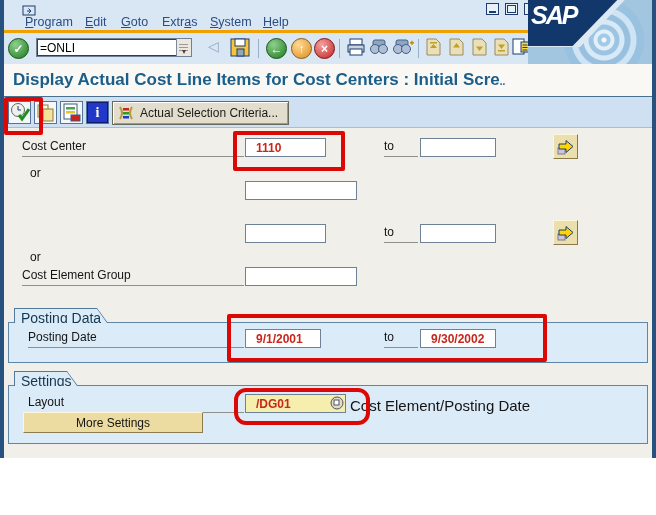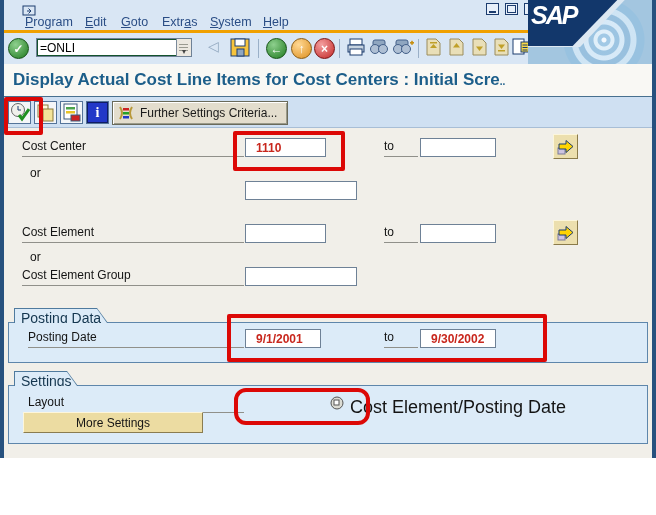--- a/index.html
+++ b/index.html
@@ -247,39 +247,38 @@
     <span style="width:19px;height:19px;background:#2238c8;border:1px solid #101c64;color:#fff;font-family:'Liberation Serif',serif;font-weight:bold;font-size:14px;display:flex;align-items:center;justify-content:center">i</span>
   </span>
   <span class="fsc">
     <svg width="18" height="16">
         <path d="M3 2 q4 6 0 12" stroke="#b89838" fill="none" stroke-width="2"></path>
         <path d="M15 2 q-4 6 0 12" stroke="#b89838" fill="none" stroke-width="2"></path>
         <rect x="6" y="3" width="6" height="2.5" fill="#cc2222"></rect>
         <rect x="6" y="7" width="6" height="2.5" fill="#28a028"></rect>
         <rect x="6" y="11" width="6" height="2.5" fill="#2238c8"></rect>
       </svg>
-    <span>Further Settings Criteria...</span>
+    <span>Actual Selection Criteria...</span>
   </span>
 
   <div class="abs content"></div>
 
   <span class="flabel" style="left:22px;top:139px;width:222px">Cost Center</span>
   <input class="fld redval" style="left: 245px; top: 138px; width: 81px;" value="1110">
   <span class="flabel" style="left:384px;top:139px;width:34px">to</span>
   <input class="fld" style="left: 420px; top: 138px; width: 76px;" value="">
   <span class="msbtn" style="left:553px;top:134px">
     <svg width="19" height="19">
         <rect x="2" y="11" width="7" height="6" fill="#cdc4e0" stroke="#7a7a9a"></rect>
         <path d="M3 7 h7 V3.5 L17 9.5 10 15.5 V12 H3 z" fill="#ffd400" stroke="#1c3c6e"></path>
       </svg>
   </span>
   <span class="ortext" style="left:30px;top:166px">or</span>
   <input class="fld" style="left: 245px; top: 181px; width: 112px;" value="">
 
-  <span class="flabel" style="left:22px;top:225px;width:222px">Cost Element</span>
   <input class="fld" style="left: 245px; top: 224px; width: 81px;" value="">
   <span class="flabel" style="left:384px;top:225px;width:34px">to</span>
   <input class="fld" style="left: 420px; top: 224px; width: 76px;" value="">
   <span class="msbtn" style="left:553px;top:220px">
     <svg width="19" height="19">
         <rect x="2" y="11" width="7" height="6" fill="#cdc4e0" stroke="#7a7a9a"></rect>
         <path d="M3 7 h7 V3.5 L17 9.5 10 15.5 V12 H3 z" fill="#ffd400" stroke="#1c3c6e"></path>
       </svg>
   </span>
   <span class="ortext" style="left:30px;top:250px">or</span>
@@ -293,27 +292,28 @@
   <span class="flabel" style="left:28px;top:330px;width:216px">Posting Date</span>
   <input class="fld redval" style="left: 245px; top: 329px; width: 76px;" value="9/1/2001">
   <span class="flabel" style="left:384px;top:330px;width:34px">to</span>
   <input class="fld redval" style="left: 420px; top: 329px; width: 76px;" value="9/30/2002">
 
   <div class="gbox" style="left:8px;top:385px;width:640px;height:59px"></div>
   <div class="gtab" style="left:14px;top:371px;width:64px;height:15px">
     <div class="in">Settings</div>
   </div>
   <span class="flabel" style="left:28px;top:395px;width:216px">Layout</span>
+  <input class="fld redval" style="left: 245px; top: 394px; width: 101px; background: rgb(245, 238, 172);" value="/DG01">
   <span class="abs" style="left:330px;top:396px">
     <svg width="14" height="14">
         <circle cx="7" cy="7" r="6" fill="#dcdcd4" stroke="#555"></circle>
         <rect x="4" y="4" width="5" height="5" fill="#fff" stroke="#555"></rect>
       </svg>
   </span>
-  <span class="abs" style="left:350px;top:397px;font-size:18px;color:#141414">Cost Element/Posting Date</span>
+  <span class="abs" style="left:350px;top:397px;font-size:15px;color:#141414">Cost Element/Posting Date</span>
   <div class="morebtn">
     <span>More Settings</span>
   </div>
 
   <div class="anno" style="left:4px;top:97px;width:31px;height:30px"></div>
   <div class="anno" style="left:233px;top:131px;width:104px;height:32px"></div>
   <div class="anno" style="left:227px;top:314px;width:312px;height:40px"></div>
   <div class="anno" style="left:234px;top:388px;width:128px;height:29px;border-radius:12px"></div>
 
   <span class="sbbtn" style="left:5px">◀</span>

